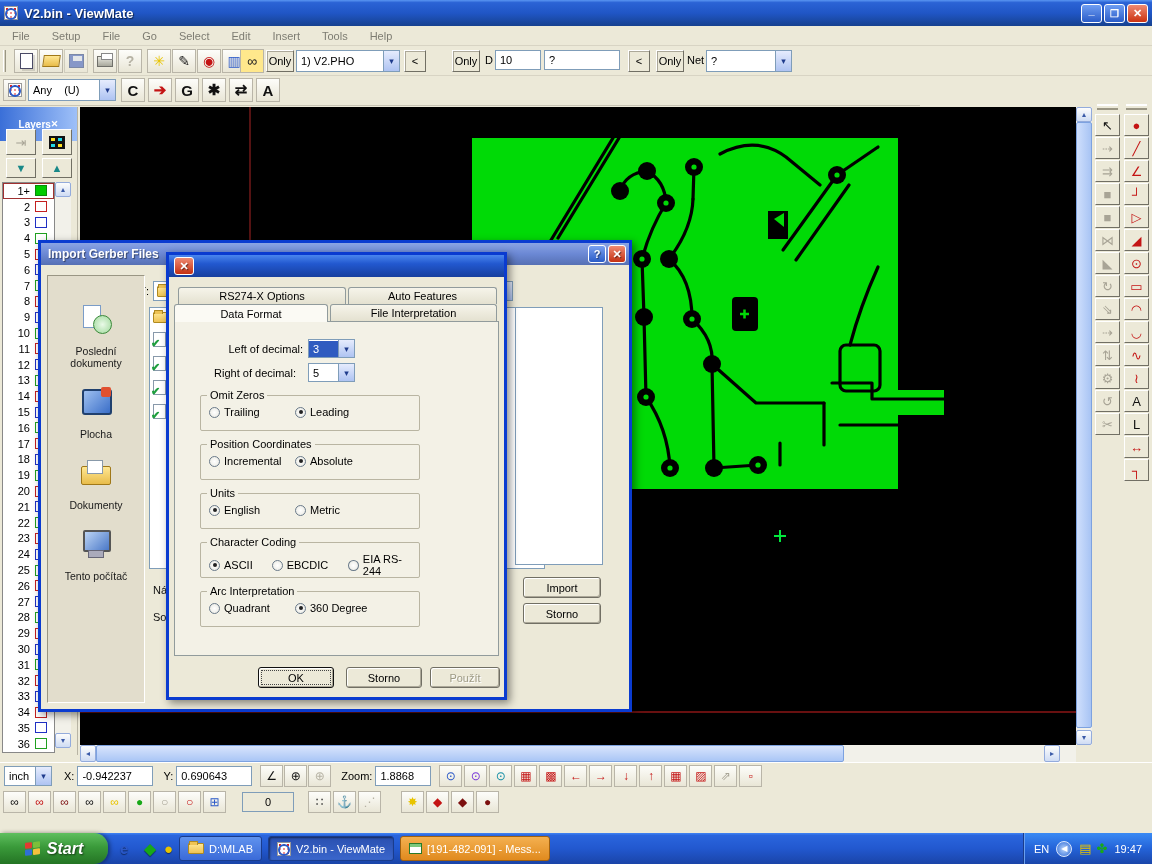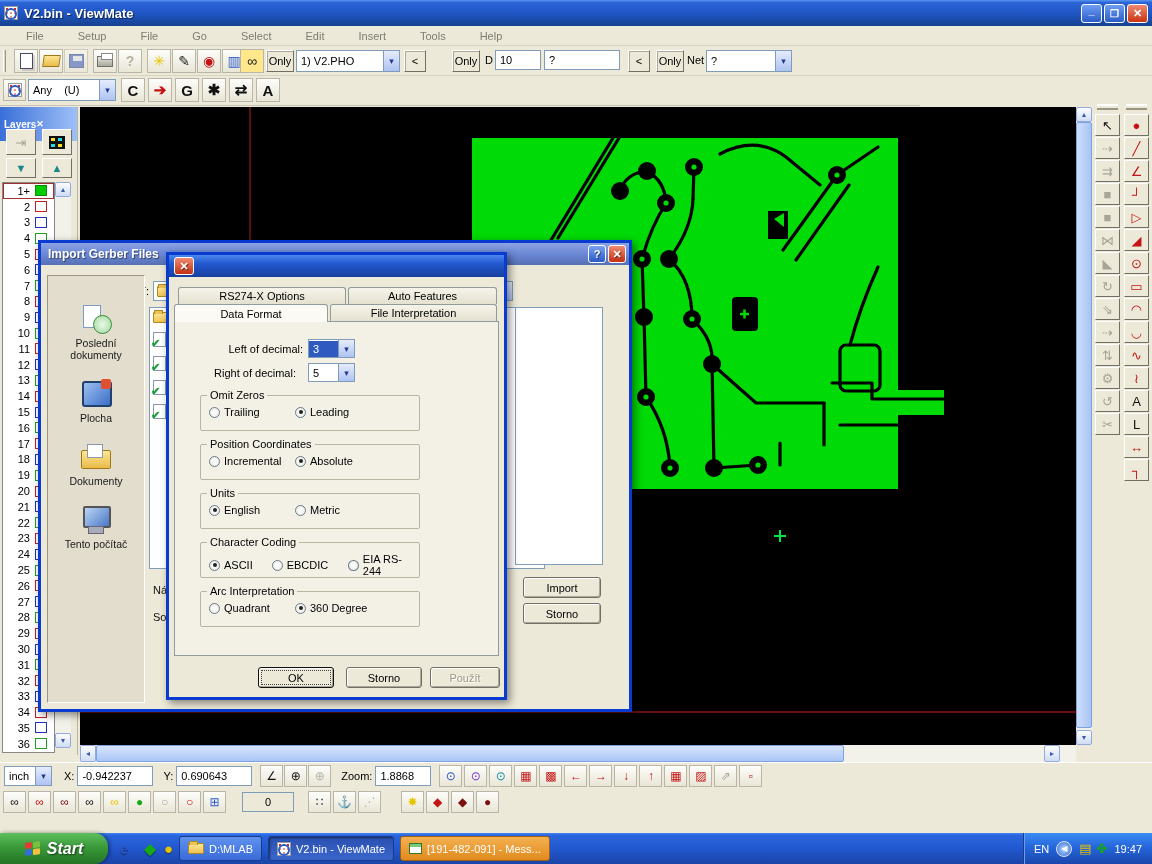--- a/index.html
+++ b/index.html
@@ -9,21 +9,21 @@
 
   
   .titlebar{left:0;top:0;width:1152px;height:26px;background:linear-gradient(180deg,#5a96f2 0%,#2b63d5 10%,#2056c6 50%,#16418f 100%);display:flex;align-items:center;padding:0 4px;z-index:40}
   .titlebar .title{color:#fff;font-weight:bold;font-size:13px;margin-left:6px;text-shadow:1px 1px 1px rgba(0,0,0,.6)}
   .capbtn{width:21px;height:19px;margin-left:2px;border:1px solid #fff;border-radius:3px;display:flex;align-items:center;justify-content:center;color:#fff;font-size:11px;font-weight:bold}
   .capbtn.blue{background:linear-gradient(180deg,#6f9ef2,#2a5cc8)}
   .capbtn.red{background:linear-gradient(180deg,#ee8a72,#cc3311)}
   .glyph-min::after{content:"_";margin-top:-6px}
   .glyph-rest::after{content:"❐";font-size:10px}
   .glyph-close::after{content:"✕"}
-  .menubar{left:0;top:26px;width:1152px;height:20px;background:#ece9d8;display:flex;align-items:center;gap:18px;padding-left:18px;border-bottom:1px solid #d8d4c4;z-index:40}
+  .menubar{left:0;top:26px;width:1152px;height:20px;background:#ece9d8;display:flex;align-items:center;gap:6px;padding-left:4px;border-bottom:1px solid #d8d4c4;z-index:40}
   .menu-item{padding:2px 8px;color:#7d7c72}
 
   
   .toolbar1{left:0;top:46px;width:1152px;height:30px;background:#ece9d8;border-bottom:1px solid #d8d4c4;z-index:40}
   .toolbar2{left:0;top:76px;width:920px;height:30px;background:#ece9d8;border-bottom:1px solid #c8c4b4;z-index:40}
   .grip{width:3px;height:22px;border-left:1px solid #fff;border-right:1px solid #9a9684;background:#d8d4c4}
   .tbtn{display:inline-flex;align-items:center;justify-content:center;width:24px;height:24px;border:1px solid #b9b5a8;background:linear-gradient(#fdfdfa,#e9e6d6);font-size:14px;color:#222}
   .tbtn.sm{width:23px;height:22px;font-size:12px}
   .btn3d{display:inline-flex;align-items:center;justify-content:center;background:#ece9d8;border:1px solid;border-color:#fff #716f64 #716f64 #fff;box-shadow:1px 1px 0 #aca899 inset}
   .sunken{background:#fff;border:1px solid #7f9db9}
@@ -48,21 +48,21 @@
   .ic-check{width:13px;height:15px;background:#fff;border:1px solid #8899aa;position:relative}
   .ic-check::after{content:"✔";position:absolute;left:-3px;bottom:-4px;color:#1e9e3e;font-size:11px;font-weight:bold}
 
   
   .t-red{color:#c41414}.t-darkred{color:#7c1010}.t-gray{color:#a8a496}.t-dis{color:#b6b2a4}
   .t-blue{color:#2a58c8}.t-purple{color:#7a3ad8}.t-teal{color:#1890a8}.t-green{color:#18a818}
   .t-yellow{color:#e8c400}.t-black{color:#111}.bg-hl{background:#ffe88c !important}
 
   
   .layers{left:0;top:107px;width:78px;height:648px;background:#ece9d8;z-index:10;border-right:1px solid #b8b4a4}
-  .layers-title{height:32px;background:linear-gradient(90deg,#3a6fd8,#9ec0f8);display:flex;align-items:center;justify-content:flex-start;padding:17px 4px;color:#fff;font-size:10px;font-weight:bold}
+  .layers-title{height:32px;background:linear-gradient(90deg,#3a6fd8,#9ec0f8);display:flex;align-items:center;justify-content:center;padding:17px 4px;color:#fff;font-size:10px;font-weight:bold}
   .layers-x{color:#fff;font-size:9px}
   .lybtn{position:absolute;border:1px solid;border-color:#fff #716f64 #716f64 #fff;background:#ece9d8;display:flex;align-items:center;justify-content:center}
   .ic-laystack{width:16px;height:13px;background:#111;position:relative}
   .ic-laystack::before{content:"";position:absolute;left:2px;top:2px;width:4px;height:3px;background:#ffe020;box-shadow:7px 0 0 #20d8e8,0 6px 0 #20d8e8,7px 6px 0 #ffe020}
   .layer-list{position:absolute;left:2px;top:75px;width:53px;background:#fff;border:1px solid #888}
   .layer-row{height:15.8px;display:flex;align-items:center;background:#fff}
   .layer-row .num{width:30px;text-align:right;padding-right:3px;font-size:11px}
   .sw{width:12px;height:11px;margin-left:2px;background:#fff}
   .sw-red{border:1px solid #c42020}.sw-blue{border:1px solid #2030c4}.sw-green{border:1px solid #20a020}
   .sw-green-fill{border:1px solid #0a8a0a;background:#00cc00}
@@ -93,21 +93,21 @@
   .dlg-title .t{flex:1;margin-left:4px}
   .dbtn{width:18px;height:18px;border:1px solid #fff;border-radius:3px;display:flex;align-items:center;justify-content:center;color:#fff;font-weight:bold;font-size:11px;margin-left:2px}
   .dbtn.red{background:linear-gradient(180deg,#ee8a72,#c53012)}
   .dbtn.blue{background:linear-gradient(180deg,#7aa0f0,#2a5cc8)}
   .glyph-help::after{content:"?"}
 
   
   .imp{left:38px;top:240px;width:594px;height:472px;z-index:20}
   .places{position:absolute;left:6px;top:32px;width:98px;height:428px;background:#e2ddcc;border:1px solid;border-color:#9a9684 #fff #fff #9a9684;display:flex;flex-direction:column;align-items:center;padding-top:28px;gap:18px}
   .place{display:flex;flex-direction:column;align-items:center;width:92px;color:#1a1a1a}
-  .place .plbl{text-align:center;font-size:10.5px;line-height:12px;margin-top:3px}
+  .place .plbl{text-align:center;font-size:10.5px;line-height:12px;margin-top:11px}
   .pi{width:34px;height:30px;position:relative}
   .ic-recent::before{content:"";position:absolute;left:4px;top:1px;width:16px;height:21px;background:#fff;border:1px solid #7a9cc8}
   .ic-recent::after{content:"";position:absolute;right:1px;bottom:0;width:17px;height:17px;border-radius:50%;background:radial-gradient(#eafae8,#9ed89a);border:1px solid #3a8a3a}
   .ic-desktop::before{content:"";position:absolute;left:3px;top:2px;width:26px;height:22px;background:linear-gradient(135deg,#9ec0f0,#3a6ec8);border:2px solid #20406e;border-radius:3px}
   .ic-desktop::after{content:"";position:absolute;right:2px;top:0;width:10px;height:10px;background:#e05030;border-radius:2px}
   .ic-docs::before{content:"";position:absolute;left:2px;top:8px;width:28px;height:17px;background:linear-gradient(#ffe793,#e8bc4a);border:1px solid #a07818;border-radius:2px}
   .ic-docs::after{content:"";position:absolute;left:8px;top:2px;width:14px;height:12px;background:#fff;border:1px solid #8899aa}
   .ic-computer::before{content:"";position:absolute;left:4px;top:1px;width:24px;height:18px;background:linear-gradient(135deg,#bcd4f4,#4a78c8);border:2px solid #555;border-radius:2px}
   .ic-computer::after{content:"";position:absolute;left:9px;top:21px;width:14px;height:6px;background:#aab;border:1px solid #667}
   .ic-network::before{content:"";position:absolute;right:0;top:2px;width:22px;height:16px;background:linear-gradient(135deg,#bcd4f4,#4a78c8);border:2px solid #555;border-radius:2px}

